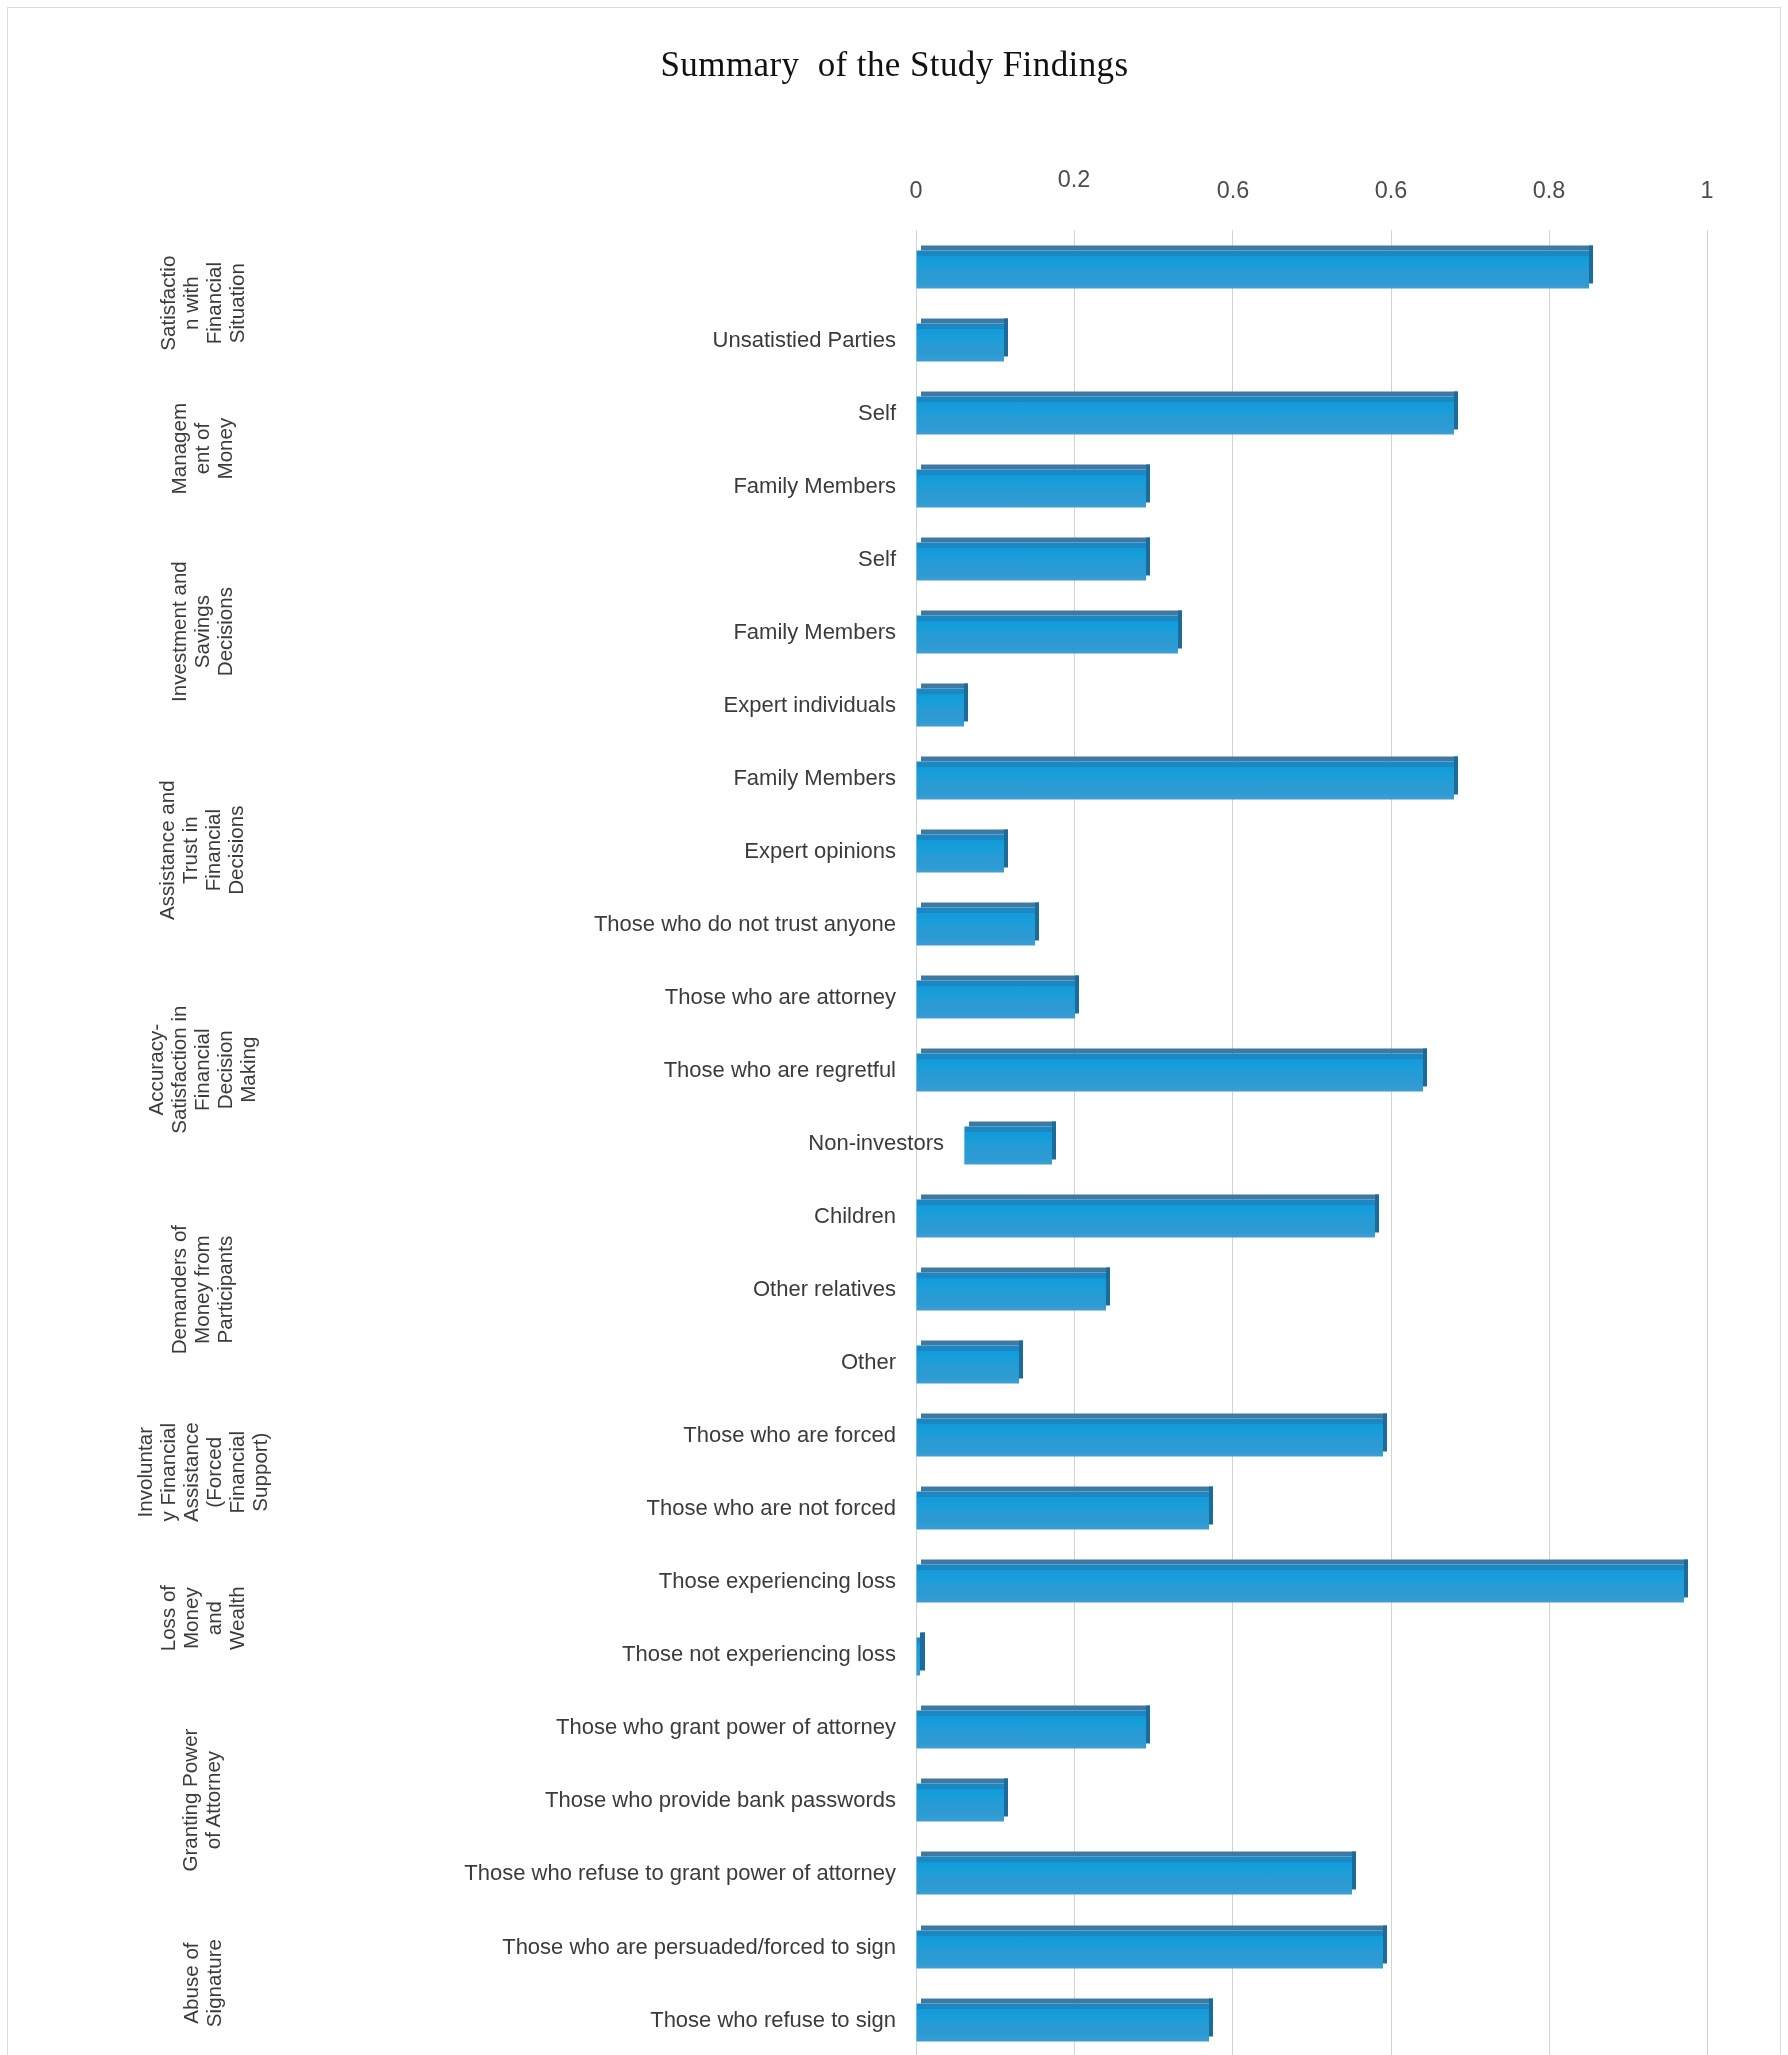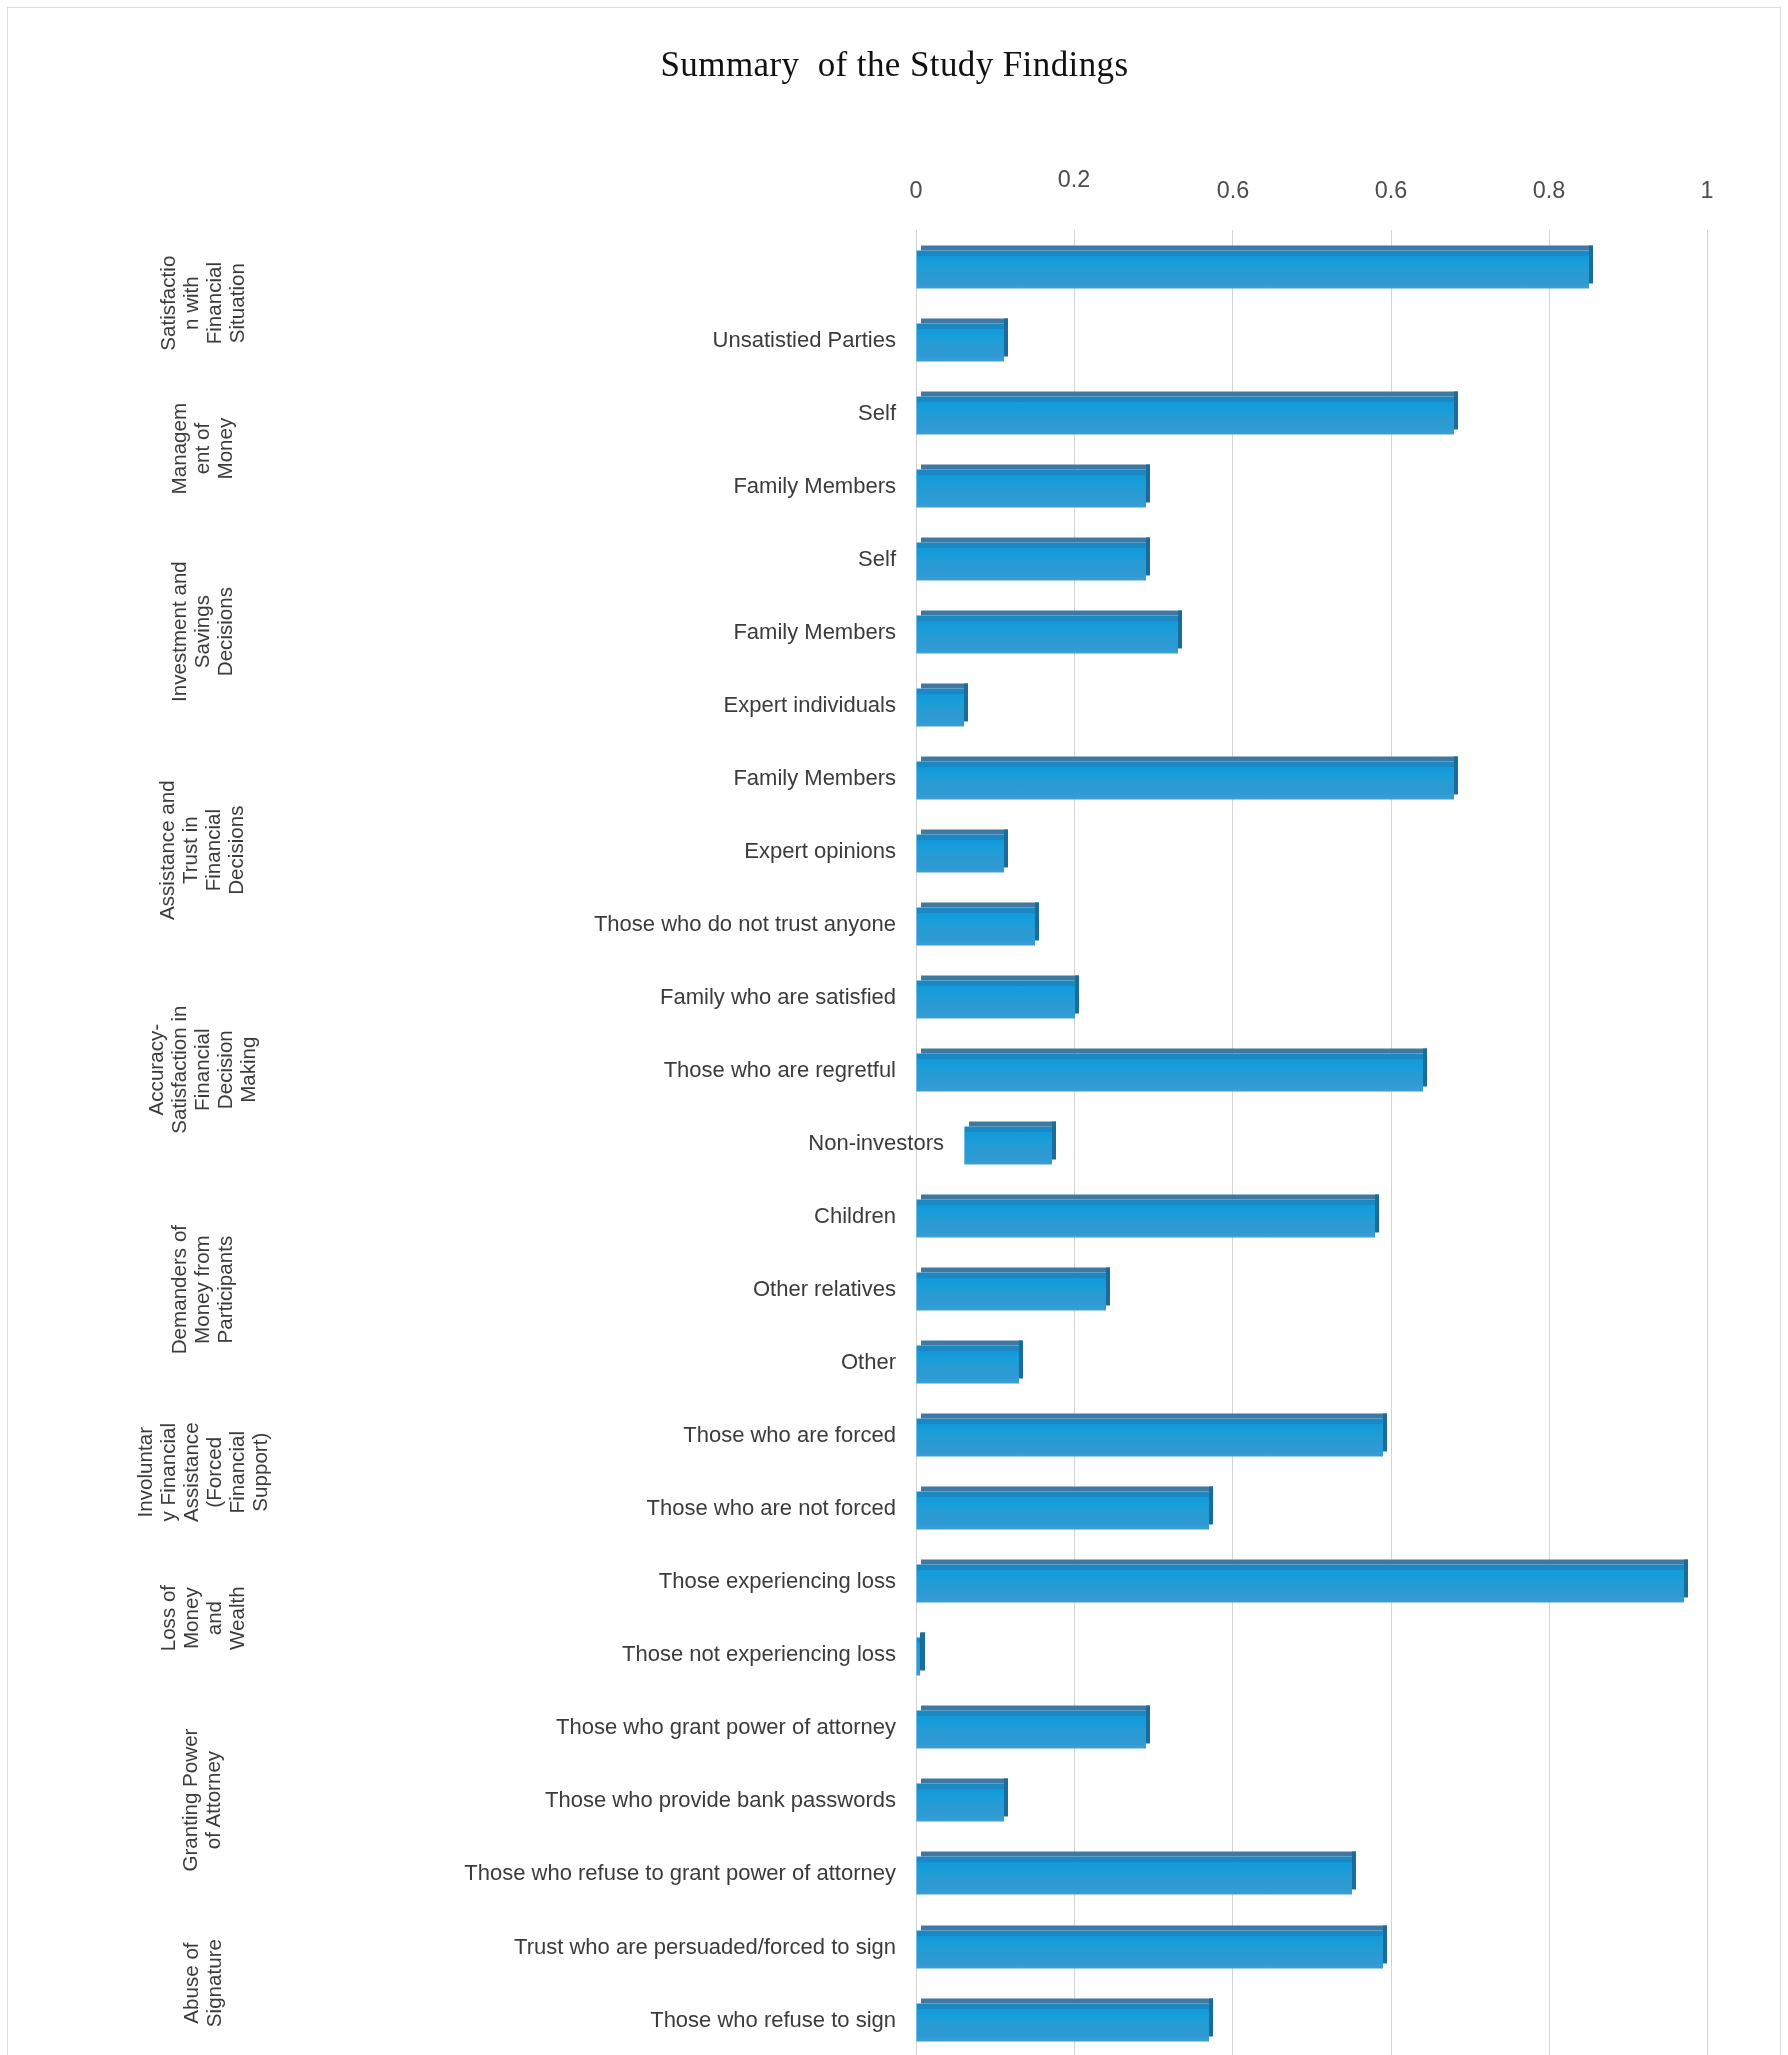--- a/index.html
+++ b/index.html
@@ -255,21 +255,21 @@
       </div>
       <div class="row" style="top: 657px; height: 73px;">
         <div class="cat-label">Those who do not trust anyone</div>
         <div class="bar-wrap" title="Those who do not trust anyone: 0.15" style="width: 123px;">
           <div class="bar-top"></div>
           <div class="bar-side"></div>
           <div class="bar-face"></div>
         </div>
       </div>
       <div class="row" style="top: 730px; height: 73px;">
-        <div class="cat-label">Family who are satisfied</div>
+        <div class="cat-label">Those who are attorney</div>
         <div class="bar-wrap" title="Those who are satisfied: 0.2" style="width: 163px;">
           <div class="bar-top"></div>
           <div class="bar-side"></div>
           <div class="bar-face"></div>
         </div>
       </div>
       <div class="row" style="top: 803px; height: 73px;">
         <div class="cat-label">Those who are regretful</div>
         <div class="bar-wrap" title="Those who are regretful: 0.64" style="width: 511px;">
           <div class="bar-top"></div>
@@ -359,21 +359,21 @@
       </div>
       <div class="row" style="top: 1606px; height: 73px;">
         <div class="cat-label">Those who refuse to grant power of attorney</div>
         <div class="bar-wrap" title="Those who refuse to grant power of attorney: 0.55" style="width: 440px;">
           <div class="bar-top"></div>
           <div class="bar-side"></div>
           <div class="bar-face"></div>
         </div>
       </div>
       <div class="row" style="top: 1680px; height: 73px;">
-        <div class="cat-label">Trust who are persuaded/forced to sign</div>
+        <div class="cat-label">Those who are persuaded/forced to sign</div>
         <div class="bar-wrap" title="Those who are persuaded/forced to sign: 0.59" style="width: 471px;">
           <div class="bar-top"></div>
           <div class="bar-side"></div>
           <div class="bar-face"></div>
         </div>
       </div>
       <div class="row" style="top: 1753px; height: 73px;">
         <div class="cat-label">Those who refuse to sign</div>
         <div class="bar-wrap" title="Those who refuse to sign: 0.37" style="width: 297px;">
           <div class="bar-top"></div>

